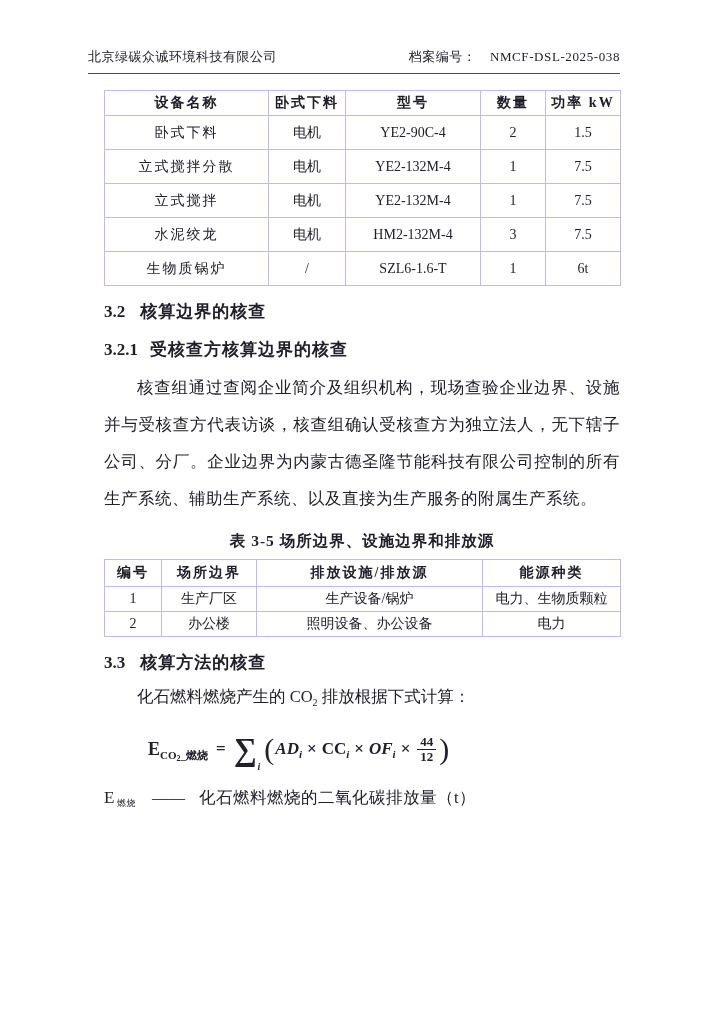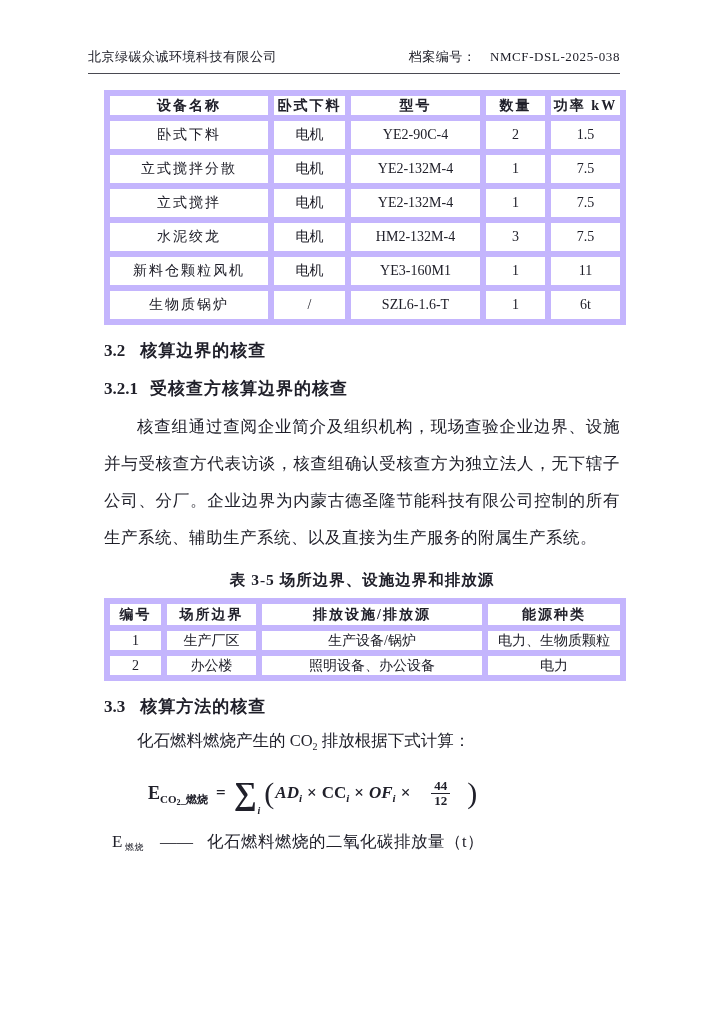--- a/index.html
+++ b/index.html
@@ -25,21 +25,21 @@
   }
   .doc-header .file-no { white-space: nowrap; }
   .doc-header .file-no-val { margin-left: 10px; letter-spacing: 0.6px; }
 
   
   .content { margin-left: 104px; width: 516px; }
 
   
   table { border-collapse: collapse; table-layout: fixed; width: 516px; }
   th, td {
-    border: 6px solid #c4b5fd;
+    border: 1px solid #c4b5fd;
     text-align: center; vertical-align: middle;
     font-size: 14px;
     padding: 0 2px;
     overflow: hidden; white-space: nowrap;
   }
   th { font-weight: bold; letter-spacing: 2px; }
   .equip-table { margin-top: 16px; }
   .equip-table thead tr { height: 25px; }
   .equip-table tbody tr { height: 34px; }
   .equip-table td:first-child { letter-spacing: 2px; }
@@ -96,30 +96,29 @@
   .f-sub { font-size: 11px; position: relative; top: 6px; letter-spacing: 0; }
   .f-subsub { font-size: 8px; position: relative; top: 2px; }
   .f-eq { margin: 0 8px; }
   .sigma-wrap { position: relative; margin-right: 4px; }
   .sigma { font-size: 32px; line-height: 32px; }
   .sigma-sub { font-size: 10px; font-style: italic; position: relative; top: 10px; left: 1px; }
   .paren { font-size: 30px; font-weight: normal; line-height: 30px; padding: 0 1px; }
   .f-it { font-style: italic; }
   .f-var-sub { font-size: 11px; font-style: italic; position: relative; top: 5px; }
   .f-op { margin: 0 5px; }
-  .frac { display: inline-flex; flex-direction: column; align-items: center; vertical-align: middle; margin: 0 16px; }
+  .frac { display: inline-flex; flex-direction: column; align-items: center; vertical-align: middle; margin: 0 2px; }
   .frac .num { font-size: 13px; line-height: 14px; padding: 0 3px; border-bottom: 1.5px solid #20202a; }
   .frac .den { font-size: 13px; line-height: 14px; }
 
   .where-line { margin-top: 12px; font-size: 16.5px; letter-spacing: 0.5px; }
   .definition {
     margin-top: 15px;
     font-size: 16.5px;
     letter-spacing: 0.5px;
-    margin-left: 8px;
   }
   .definition .sym { font-size: 17px; }
   .definition .sym-sub { font-size: 9px; position: relative; top: 3px; margin-left: 2px; }
   .definition .dash { margin: 0 14px 0 16px; letter-spacing: 0; }
 
   
   .footer {
     position: absolute;
     top: 993px; left: 0; width: 723px;
     text-align: center;
@@ -180,27 +179,20 @@
           <td>YE2-132M-4</td>
           <td>1</td>
           <td>7.5</td>
         </tr>
         <tr>
           <td>水泥绞龙</td>
           <td>电机</td>
           <td>HM2-132M-4</td>
           <td>3</td>
           <td>7.5</td>
-        </tr>
-        <tr>
-          <td>新料仓颗粒风机</td>
-          <td>电机</td>
-          <td>YE3-160M1</td>
-          <td>1</td>
-          <td>11</td>
         </tr>
         <tr>
           <td>生物质锅炉</td>
           <td>/</td>
           <td>SZL6-1.6-T</td>
           <td>1</td>
           <td>6t</td>
         </tr>
       </tbody>
     </table>

